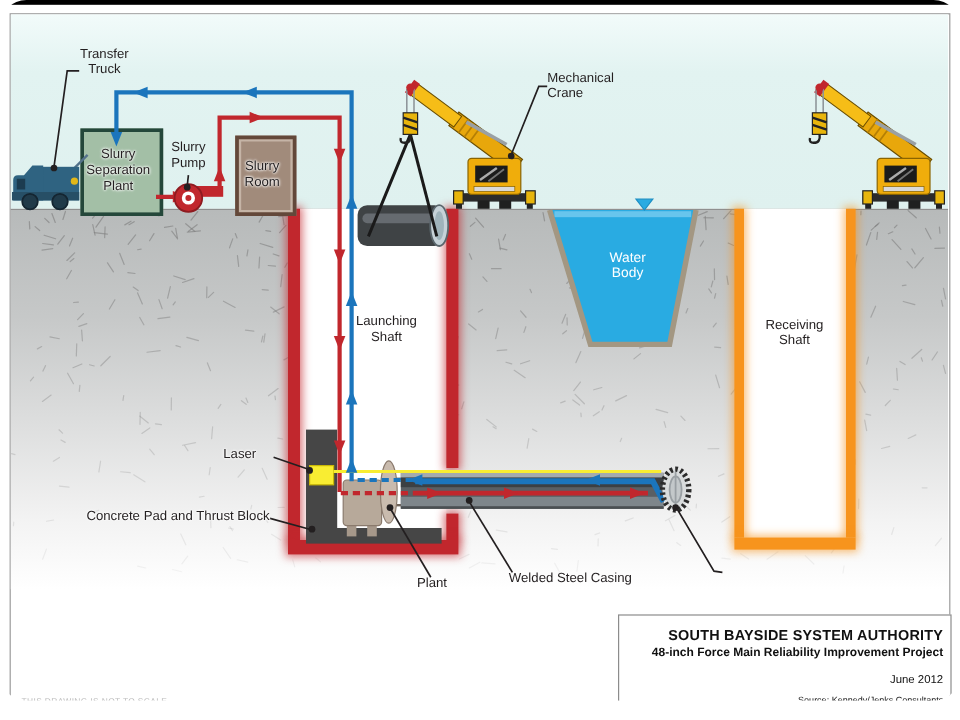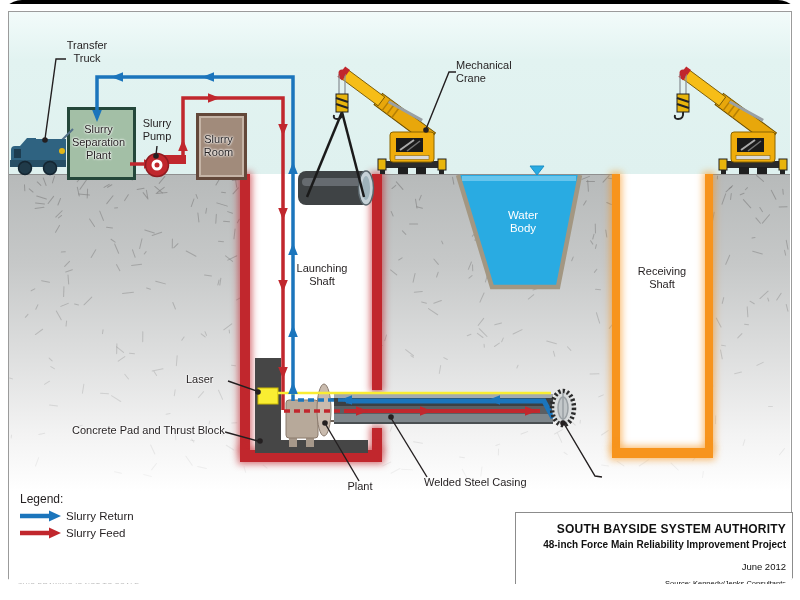--- a/index.html
+++ b/index.html
@@ -658,37 +658,20 @@
 Shaft</div>
   <div class="lbl" id="lbl-water" style="left:493px;top:209px;width:60px;">Water
 Body</div>
   <div class="lbl" style="left:627px;top:265px;width:70px;">Receiving
 Shaft</div>
   <div class="lbl halo" style="left:186px;top:373px;width:42px;text-align:left;">Laser</div>
   <div class="lbl halo" style="left:72px;top:424px;width:152px;text-align:right;white-space:nowrap;">Concrete Pad and Thrust Block</div>
   <div class="lbl" style="left:343px;top:480px;width:34px;">Plant</div>
   <div class="lbl" style="left:424px;top:476px;width:110px;text-align:left;white-space:nowrap;">Welded Steel Casing</div>
 
-  <div id="legend">
-    <div id="legend-heading">Legend:</div>
-    <div class="leg-row">
-      <svg width="42" height="12">
-        <line x1="0" y1="6" x2="29" y2="6" stroke="#1b75bc" stroke-width="4.5"></line>
-        <polygon points="29,0.5 29,11.5 41,6" fill="#1b75bc"></polygon>
-      </svg>
-      <span>Slurry Return</span>
-    </div>
-    <div class="leg-row">
-      <svg width="42" height="12">
-        <line x1="0" y1="6" x2="29" y2="6" stroke="#c1272d" stroke-width="4.5"></line>
-        <polygon points="29,0.5 29,11.5 41,6" fill="#c1272d"></polygon>
-      </svg>
-      <span>Slurry Feed</span>
-    </div>
-  </div>
 
   <div id="scale-note">THIS DRAWING IS NOT TO SCALE.</div>
 
   <div id="info-box">
     <div id="info-org">SOUTH BAYSIDE SYSTEM AUTHORITY</div>
     <div id="info-project">48-inch Force Main Reliability Improvement Project</div>
     <div id="info-date">June 2012</div>
     <div id="info-source">Source: Kennedy/Jenks Consultants</div>
   </div>
 </div>

